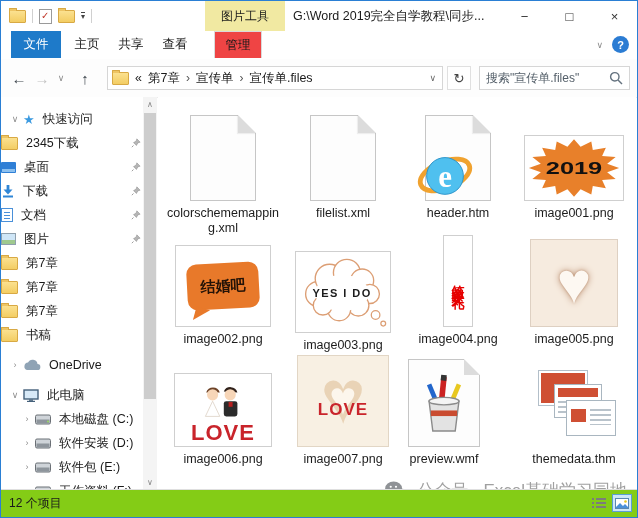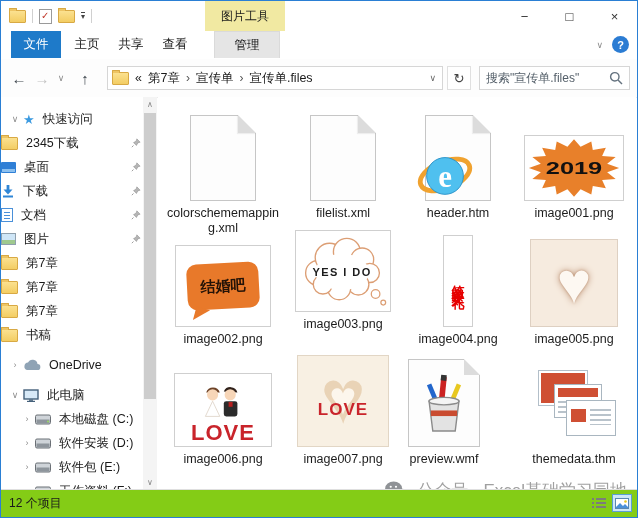--- a/index.html
+++ b/index.html
@@ -19,21 +19,21 @@
   .win-title{position:absolute;left:292px;top:0;height:30px;line-height:30px;font-size:12.5px;color:#1a1a1a;white-space:nowrap;}
   .win-controls{position:absolute;right:0;top:0;height:30px;display:flex;}
   .win-btn{width:45px;height:30px;display:flex;align-items:center;justify-content:center;font-size:13px;color:#333;}
   
   .ribbon{position:absolute;left:0;top:30px;right:0;height:28px;background:#fff;border-bottom:6px solid #6d28d9;}
   .tab{position:absolute;top:0;height:27px;display:flex;align-items:center;justify-content:center;font-size:12.5px;color:#1a1a1a;}
   .tab-file{left:10px;width:50px;background:#1e7ac9;color:#fff;}
   .tab-home{left:64px;width:44px;}
   .tab-share{left:108px;width:44px;}
   .tab-view{left:152px;width:44px;}
-  .tab-manage{left:213px;width:66px;background:#e5e5e5;border:1px solid #dadada;border-bottom:none;box-sizing:border-box;}
+  .tab-manage{left:213px;width:48px;background:#ef4444;border:1px solid #dadada;border-bottom:none;box-sizing:border-box;}
   .ribbon-collapse{position:absolute;right:34px;top:0;height:27px;display:flex;align-items:center;font-size:9px;color:#8a8a8a;}
   .help-btn{position:absolute;right:8px;top:5px;width:17px;height:17px;border-radius:50%;background:#2b7cd3;color:#fff;font-size:11px;font-weight:bold;display:flex;align-items:center;justify-content:center;}
   
   .addrrow{position:absolute;left:0;top:58px;right:0;height:38px;background:#fdfdfd;border-bottom:1px solid #ececec;}
   .navbtn{position:absolute;top:0;height:38px;display:flex;align-items:center;justify-content:center;font-size:15px;}
   .nav-back{left:6px;width:24px;color:#3e464d;}
   .nav-fwd{left:30px;width:22px;color:#c3c3c3;}
   .nav-drop{left:52px;width:16px;font-size:9px;color:#8a8a8a;}
   .nav-up{left:72px;width:24px;color:#3e464d;}
   .addrbox{position:absolute;left:106px;top:7px;width:336px;height:24px;box-sizing:border-box;border:1px solid #d6d6d6;background:#fff;display:flex;align-items:center;padding:0 4px;gap:6px;font-size:12.5px;}
@@ -116,20 +116,21 @@
   <div class="titlebar">
     <div class="qat">
       <span class="ico-folder"></span>
       <span class="qat-sep"></span>
       <span class="ico-checkpage"></span>
       <span class="ico-folder"></span>
       <span class="qat-drop">▾</span>
       <span class="qat-sep"></span>
     </div>
     <div class="tool-label">图片工具</div>
+    <div class="win-title">G:\Word 2019完全自学教程\同步...</div>
     <div class="win-controls">
       <div class="win-btn">−</div>
       <div class="win-btn">□</div>
       <div class="win-btn">×</div>
     </div>
   </div>
 
   <div class="ribbon">
     <div class="tab tab-file">文件</div>
     <div class="tab tab-home">主页</div>
@@ -347,21 +348,21 @@
     <div class="tile" style="left:9px;top:134px;">
       <div class="icon-area">
         <div class="thumb t-bubble">
           <div class="bubble">
             <span class="bubble-text">结婚吧</span>
           </div>
         </div>
       </div>
       <div class="fname">image002.png</div>
     </div>
-    <div class="tile" style="left:129px;top:119px;justify-content:flex-end;">
+    <div class="tile" style="left:129px;top:140px;justify-content:flex-end;">
       <div class="icon-area">
         <div class="thumb t-cloud">
           <svg width="92" height="78" viewBox="0 0 96 80">
             <g fill="#fff" stroke="#dc9e74" stroke-width="1.4">
               <circle cx="22" cy="42" r="13"></circle>
                 <circle cx="34" cy="26" r="15"></circle>
                 <circle cx="52" cy="20" r="14"></circle>
               <circle cx="68" cy="28" r="12"></circle>
                 <circle cx="76" cy="42" r="10"></circle>
                 <circle cx="64" cy="54" r="11"></circle>

